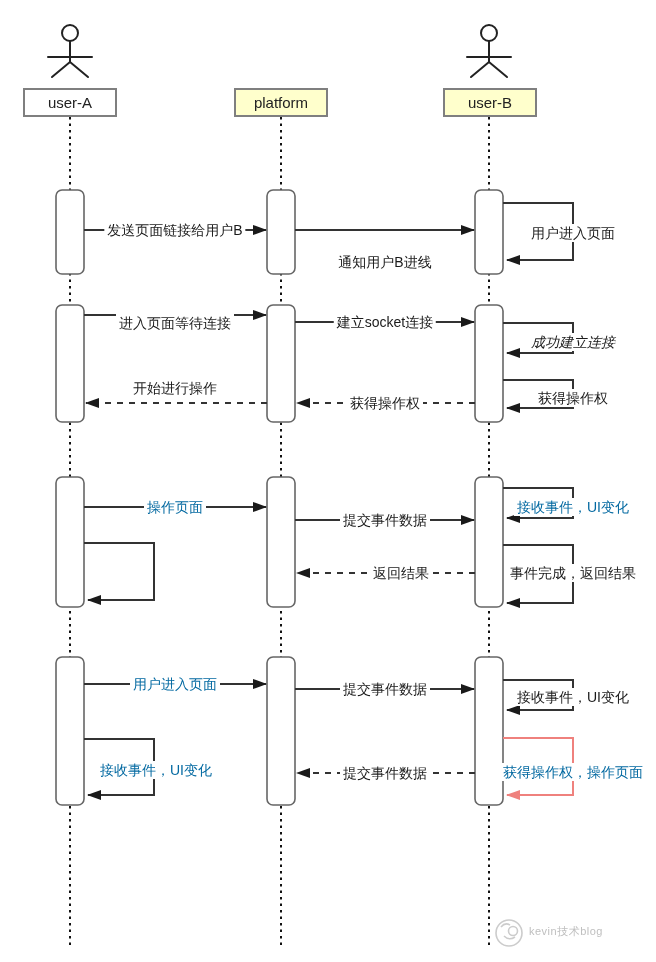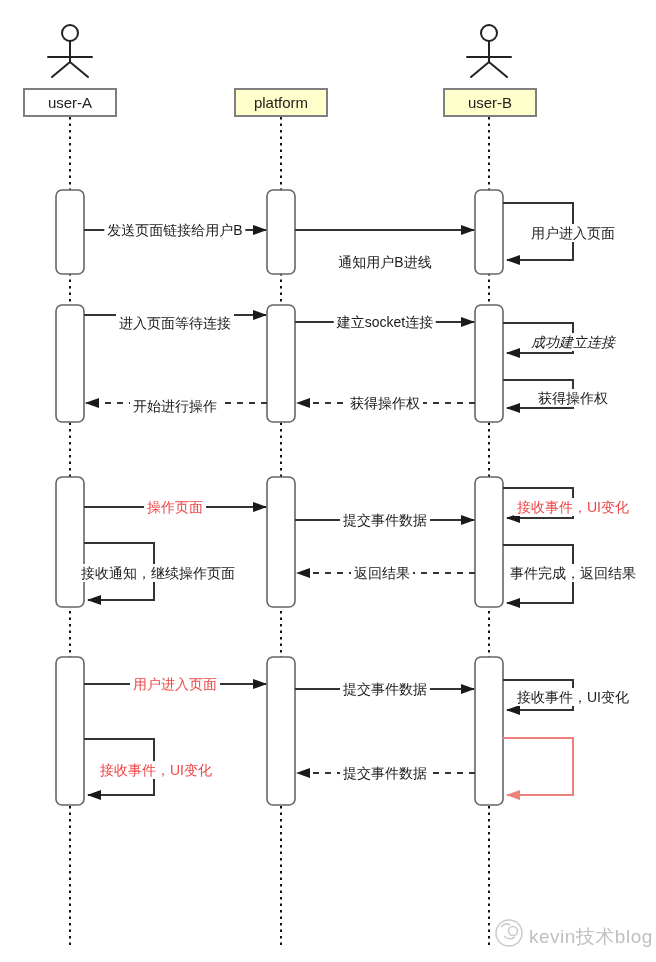--- a/index.html
+++ b/index.html
@@ -12,23 +12,23 @@
     position:absolute;width:94px;height:29px;box-sizing:border-box;
     border:2px solid #7f7f7f;display:flex;align-items:center;justify-content:center;
     font-size:15px;color:#222222;background:#ffffff;
   }
   .actor-box.yellow{background:#ffffcc;}
   .msg{
     position:absolute;transform:translate(-50%,-50%);
     background:#ffffff;padding:0 3px;font-size:14px;color:#1a1a1a;
     white-space:nowrap;line-height:18px;
   }
-  .msg.red{color:#ef4444;}
+  .msg.red{color:#0369a1;}
   .watermark-text{
-    position:absolute;left:529px;top:924px;font-size:19px;color:#bfbfbf;
+    position:absolute;left:529px;top:924px;font-size:11px;color:#bfbfbf;
     white-space:nowrap;letter-spacing:0.5px;
   }
 </style>
 </head>
 <body>
 
 <div id="stage">
 
   <svg id="diagram-svg" width="656" height="962" viewBox="0 0 656 962">
     <defs>
@@ -117,28 +117,28 @@
   <div class="actor-box yellow" style="left:443px;top:88px;">user-B</div>
 
   <div class="msg" style="left:175px;top:230px;">发送页面链接给用户B</div>
   <div class="msg" style="left:385px;top:230px;margin-top:32px;">通知用户B进线</div>
   <div class="msg" style="left:573px;top:233px;">用户进入页面</div>
   <div class="msg" style="left:175px;top:323px;">进入页面等待连接</div>
   <div class="msg" style="left:385px;top:322px;">建立socket连接</div>
   <div class="msg" style="left:573px;top:342px;font-style:italic;">成功建立连接</div>
   <div class="msg" style="left:573px;top:398px;">获得操作权</div>
   <div class="msg" style="left:385px;top:403px;">获得操作权</div>
-  <div class="msg" style="left:175px;top:407px;font-family:Liberation Serif, serif;">开始进行操作</div>
+  <div class="msg" style="left:175px;top:388px;">开始进行操作</div>
   <div class="msg red" style="left:175px;top:507px;">操作页面</div>
   <div class="msg" style="left:385px;top:520px;">提交事件数据</div>
   <div class="msg red" style="left:573px;top:507px;">接收事件，UI变化</div>
   <div class="msg" style="left:573px;top:573px;">事件完成，返回结果</div>
-  <div class="msg" style="left:382px;top:573px;">返回结果</div>
-  <div class="msg" style="left:158px;top:573px;">接收通知，继续操作页面</div>
+  <div class="msg" style="left:401px;top:573px;">返回结果</div>
   <div class="msg red" style="left:175px;top:684px;">用户进入页面</div>
   <div class="msg" style="left:385px;top:689px;">提交事件数据</div>
   <div class="msg" style="left:573px;top:697px;">接收事件，UI变化</div>
+  <div class="msg red" style="left:573px;top:772px;">获得操作权，操作页面</div>
   <div class="msg" style="left:385px;top:773px;">提交事件数据</div>
   <div class="msg red" style="left:156px;top:770px;">接收事件，UI变化</div>
 
   <div class="watermark-text">kevin技术blog</div>
 
 </div>
 
 </body></html>

